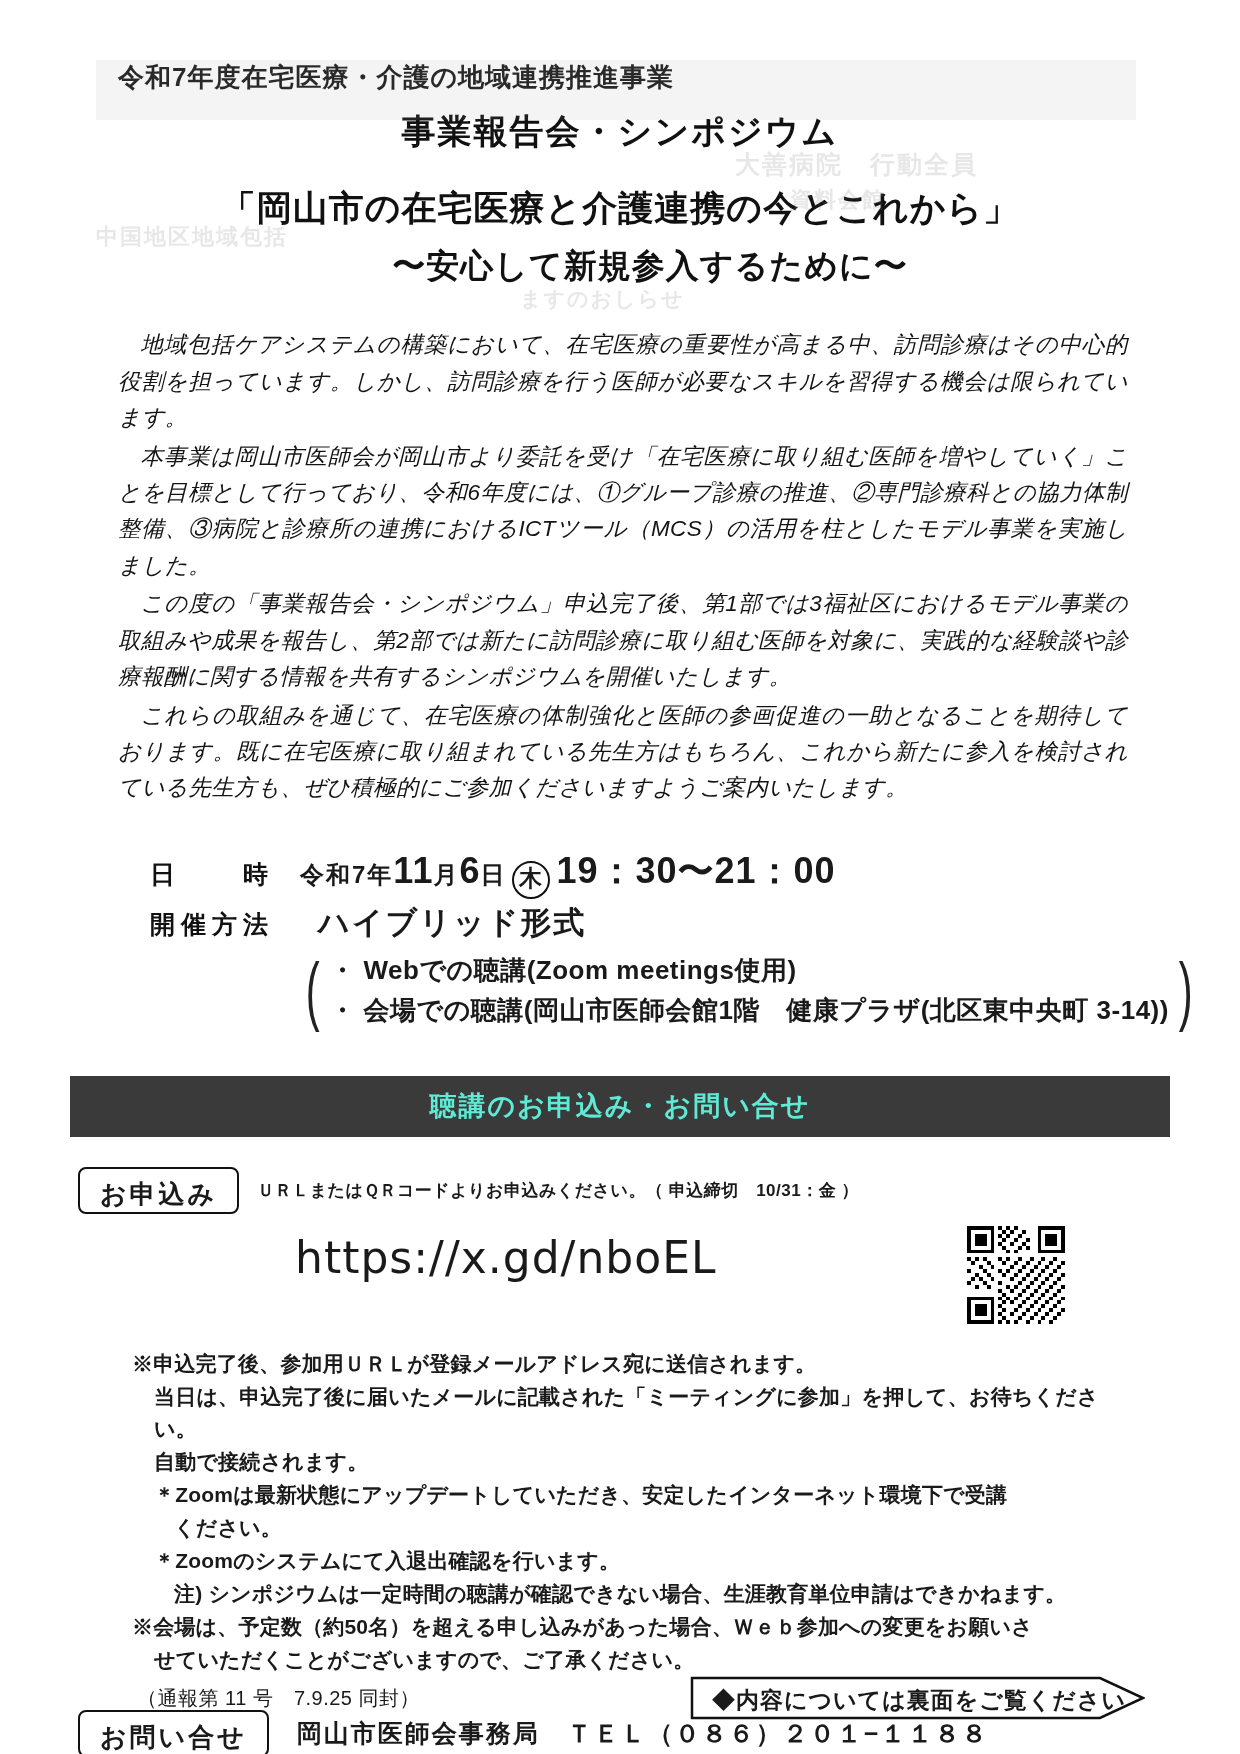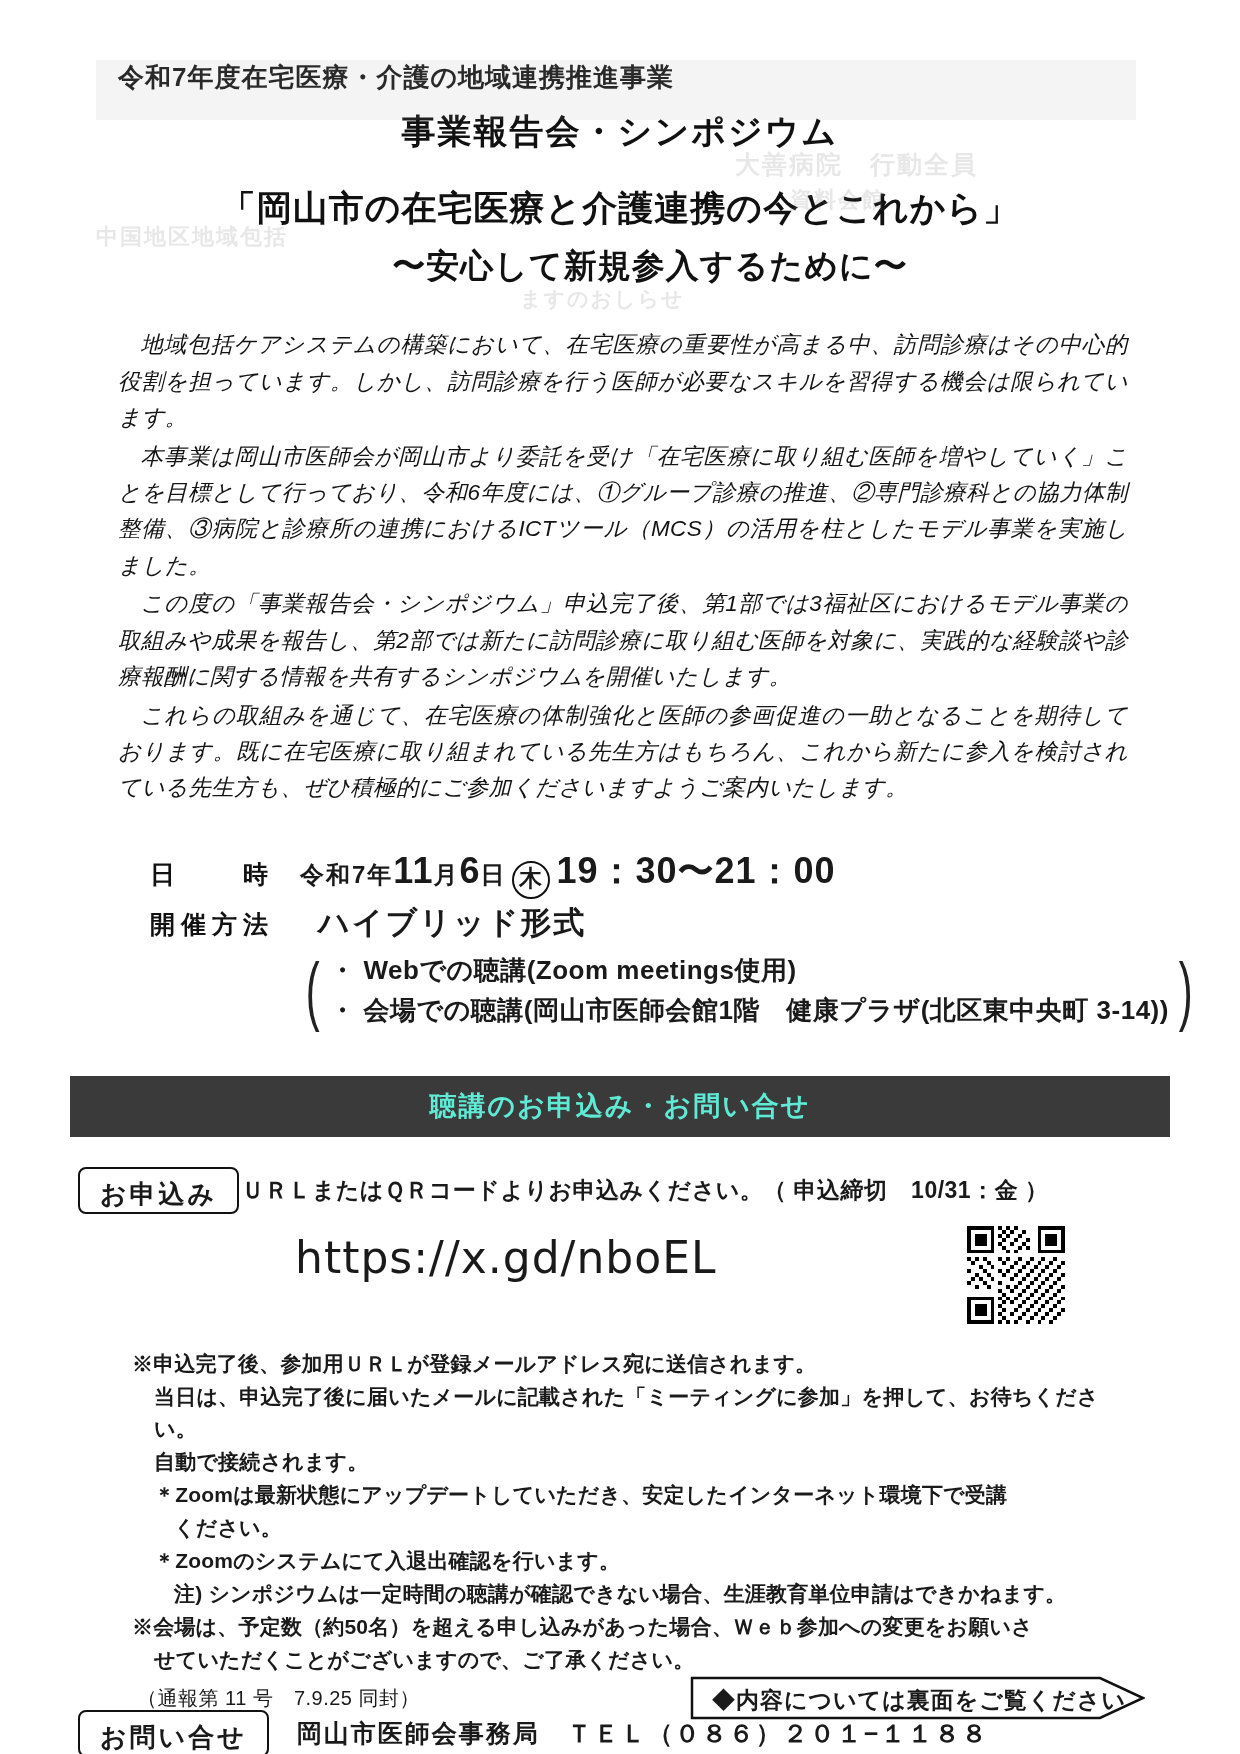--- a/index.html
+++ b/index.html
@@ -191,24 +191,24 @@
   .pill {
     border: 2.5px solid #111;
     border-radius: 8px;
     padding: 8px 20px 0 20px;
     font-size: 26px;
     font-weight: 700;
     letter-spacing: 3px;
     white-space: nowrap;
   }
   .apply-note {
-    font-size: 23px;
+    font-size: 17px;
     font-weight: 700;
     letter-spacing: 0.5px;
-    margin-left: 2px;
+    margin-left: 18px;
   }
   .url-block {
     position: relative;
     margin-top: 18px;
     height: 110px;
   }
   .url {
     font-size: 44px;
     font-weight: 400;
     letter-spacing: 1px;

